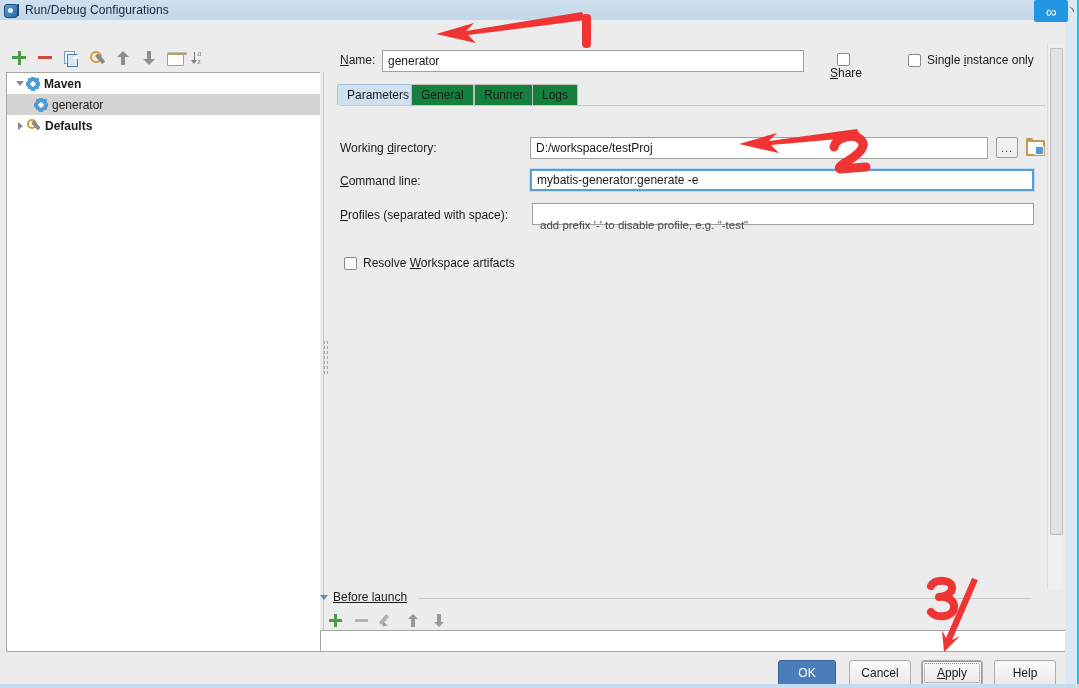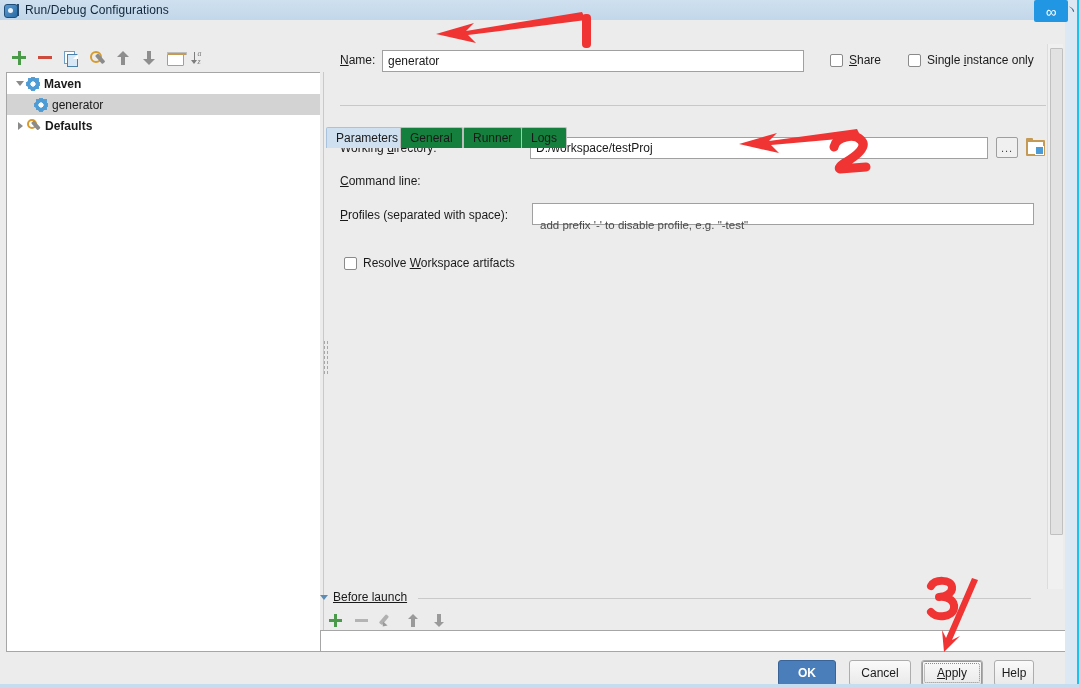--- a/index.html
+++ b/index.html
@@ -134,21 +134,21 @@
   .u{text-decoration:underline;}
 
   .field{
     box-sizing:border-box;height:22px;border:1px solid #a0a0a0;background:#fff;
     font-family:"Liberation Sans",sans-serif;font-size:12px;color:#1a1a1a;
     padding:0 5px;outline:none;
   }
   .field.focused{border:2px solid #5a9fd4;box-shadow:0 0 0 1px #bcd9ef;}
 
   
-  .tabstrip{position:absolute;left:326px;top:64px;width:716px;height:21px;margin-top:43px;}
+  .tabstrip{position:absolute;left:337px;top:64px;width:716px;height:21px;}
   .tab{
     position:absolute;top:0;height:21px;box-sizing:border-box;
     display:flex;align-items:center;justify-content:center;
     font-size:12px;padding:0 9px;border:1px solid #bdbdbd;border-bottom:none;
     background:#15803d;color:#1a1a1a;border-radius:2px 2px 0 0;
   }
   .tab.active{background:#cfe0f0;border-color:#a9c3dc;font-weight:normal;}
   .tabs-underline{position:absolute;left:340px;top:85px;width:706px;height:1px;background:#c8c8c8;}
 
   
@@ -199,21 +199,21 @@
   .vscroll .thumb{position:absolute;left:2px;top:4px;width:11px;height:485px;background:#e2e2e2;border:1px solid #c0c0c0;border-radius:1px;}
 
   
   .btnbar{position:absolute;left:0;top:640px;width:1079px;height:46px;}
   .btn{
     position:absolute;top:0;height:26px;box-sizing:border-box;
     display:flex;align-items:center;justify-content:center;
     border:1px solid #adadad;border-radius:3px;background:linear-gradient(#fafafa,#e9e9e9);
     font-size:12px;color:#1a1a1a;
   }
-  .btn.primary{background:#4a7ebb;border-color:#3a6498;color:#fff;font-weight:bold;}
+  .btn.primary{background:#4a7ebb;border-color:#3a6498;color:#fff;font-weight:normal;}
   .btn.focusring{box-shadow:0 0 0 1px #9a9a9a inset;}
   .btn.focusring:after{
     content:"";position:absolute;left:2px;top:2px;right:2px;bottom:2px;
     border:1px dotted #8a8a8a;border-radius:2px;pointer-events:none;
   }
 
   
   .edge-strip{position:absolute;right:0;top:0;width:14px;height:688px;background:#dce9f5;}
   .edge-strip .cyan{position:absolute;right:0;top:0;width:2px;height:688px;background:#17c4f0;}
   .edge-badge{
@@ -322,21 +322,21 @@
       <div class="dots"></div>
     </div>
 
     <div class="right-panel">
 
       <div class="row" style="left:10px;top:9px;">
         <span class="lbl"><span class="u">N</span>ame:</span>
       </div>
       <input class="field" style="position: absolute; left: 52px; top: 6px; width: 422px;" value="generator">
 
-      <div class="row" style="left:500px;top:9px;">
+      <div class="row" style="left:500px;top:9px;flex-direction:column;">
         <span class="cbx"></span>
         <span class="lbl"><span class="u">S</span>hare</span>
       </div>
       <div class="row" style="left:578px;top:9px;">
         <span class="cbx"></span>
         <span class="lbl">Single <span class="u">i</span>nstance only</span>
       </div>
 
       <div class="row" style="left:10px;top:97px;">
         <span class="lbl">Working <span class="u">d</span>irectory:</span>
@@ -346,20 +346,21 @@
         <span>...</span>
       </div>
       <div class="module-icon" style="position:absolute;left:692px;top:95px;">
         <i class="f"></i>
           <i class="sq"></i>
       </div>
 
       <div class="row" style="left:10px;top:130px;">
         <span class="lbl"><span class="u">C</span>ommand line:</span>
       </div>
+      <input class="field focused" style="position: absolute; left: 200px; top: 125px; width: 504px;" value="mybatis-generator:generate -e">
 
       <div class="row" style="left:10px;top:164px;">
         <span class="lbl"><span class="u">P</span>rofiles (separated with space):</span>
       </div>
       <input class="field" style="position: absolute; left: 202px; top: 159px; width: 502px;" value="">
       <div class="hint" style="position:absolute;left:210px;top:175px;">add prefix '-' to disable profile, e.g. "-test"</div>
 
       <div class="row" style="left:14px;top:212px;text-align:center;">
         <span class="cbx"></span>
         <span class="lbl">Resolve <span class="u">W</span>orkspace artifacts</span>
@@ -424,21 +425,21 @@
     <div class="btnbar">
       <div class="btn primary" style="left:778px;width:58px;">
         <span>OK</span>
       </div>
       <div class="btn" style="left:849px;width:62px;">
         <span>Cancel</span>
       </div>
       <div class="btn focusring" style="left:921px;width:62px;">
         <span><span class="u">A</span>pply</span>
       </div>
-      <div class="btn" style="left:994px;width:40px;text-align:center;">
+      <div class="btn" style="left:994px;width:62px;text-align:center;">
         <span>Help</span>
       </div>
     </div>
 
   </div>
 
   <div class="edge-strip">
     <div class="cyan"></div>
   </div>
   <div class="edge-badge">∞</div>

